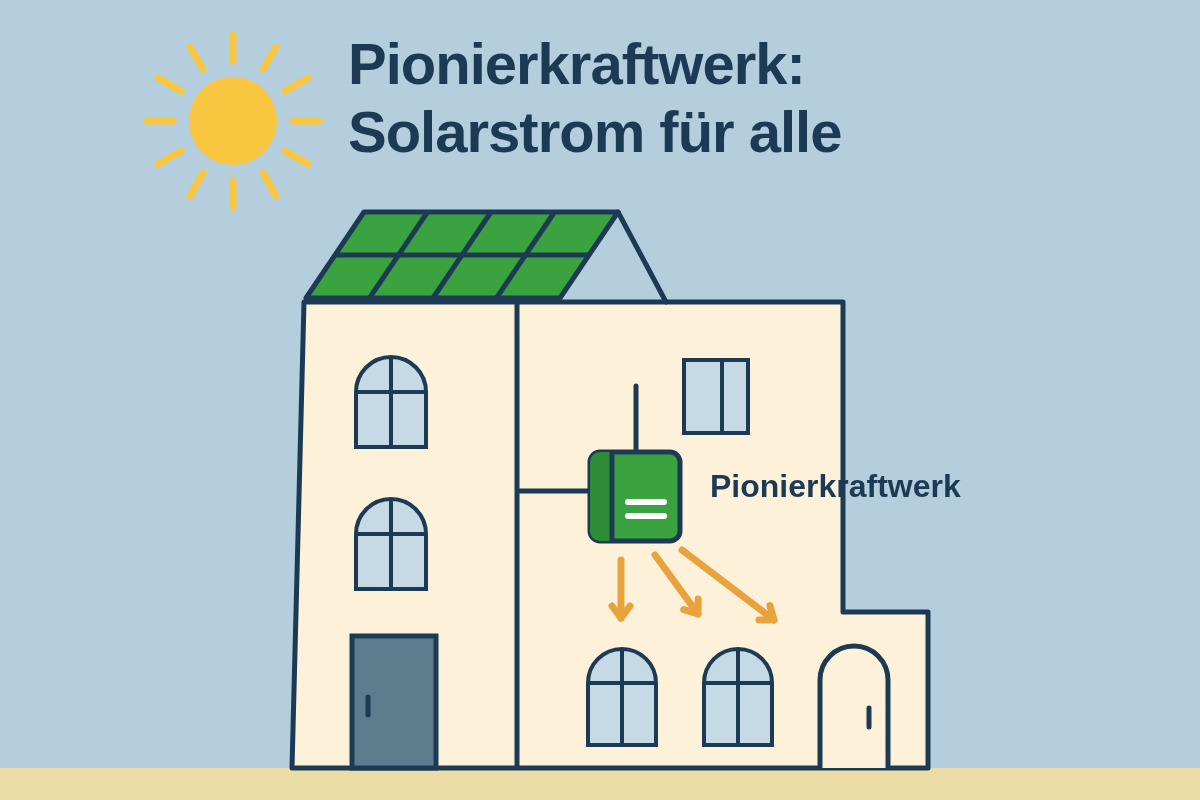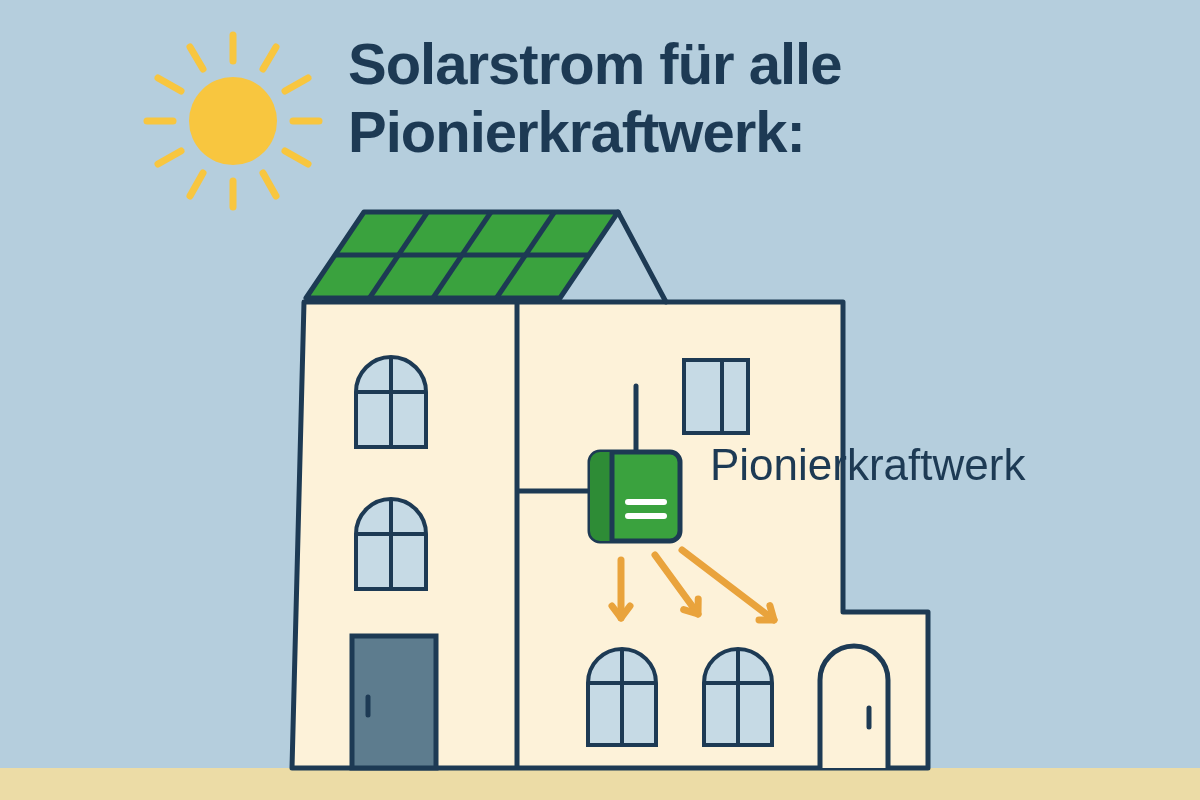--- a/index.html
+++ b/index.html
@@ -11,22 +11,22 @@
   html,body{width:1200px;height:800px;overflow:hidden;}
   body{background:var(--sky);font-family:"Liberation Sans",sans-serif;}
   .stage{position:relative;width:1200px;height:800px;}
   .scene-svg{position:absolute;inset:0;display:block;}
   .headline{
     position:absolute;left:348px;top:30px;
     font-size:58px;font-weight:700;line-height:1.17;
     letter-spacing:-1px;color:var(--outline);
   }
   .device-label{
-    position:absolute;left:710px;top:440px;
-    font-size:44px;font-weight:400;color:var(--outline);
+    position:absolute;left:710px;top:468px;
+    font-size:32px;font-weight:700;color:var(--outline);
   }
 </style>
 </head>
 <body>
 
 <div class="stage">
 
   <svg class="scene-svg" width="1200" height="800" viewBox="0 0 1200 800">
     <defs>
       <marker id="arrowhead" markerWidth="30" markerHeight="30" refX="19" refY="15" orient="auto" markerUnits="userSpaceOnUse">
@@ -121,19 +121,19 @@
       <line x1="704" y1="683" x2="772" y2="683"></line>
     </g>
 
     <g>
       <path d="M820,768 L820,680 A34,34 0 0 1 888,680 L888,768" style="fill:var(--building);stroke:var(--outline)" stroke-width="5" fill-rule="nonzero"></path>
       <line x1="869" y1="708" x2="869" y2="727" style="stroke:var(--outline)" stroke-width="5" stroke-linecap="round"></line>
     </g>
   </svg>
 
   <div class="headline">
+    <div>Pionierkraftwerk:</div>
     <div>Solarstrom für alle</div>
-    <div>Pionierkraftwerk:</div>
   </div>
 
   <div class="device-label">Pionierkraftwerk</div>
 
 </div>
 
 </body></html>

